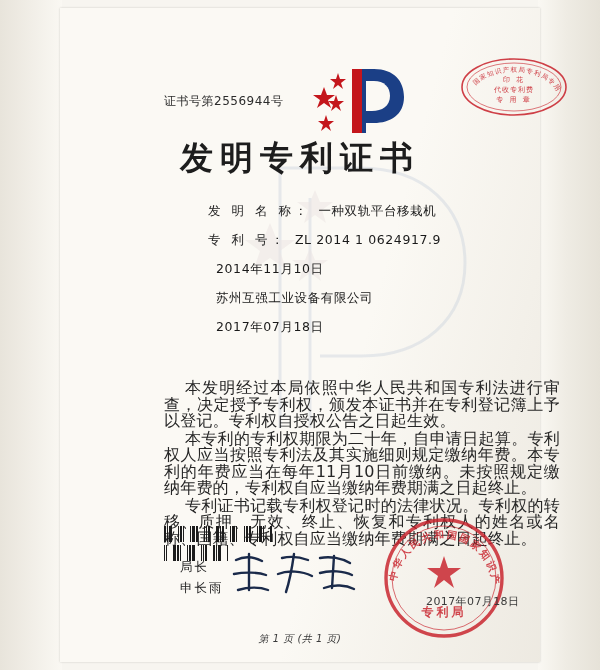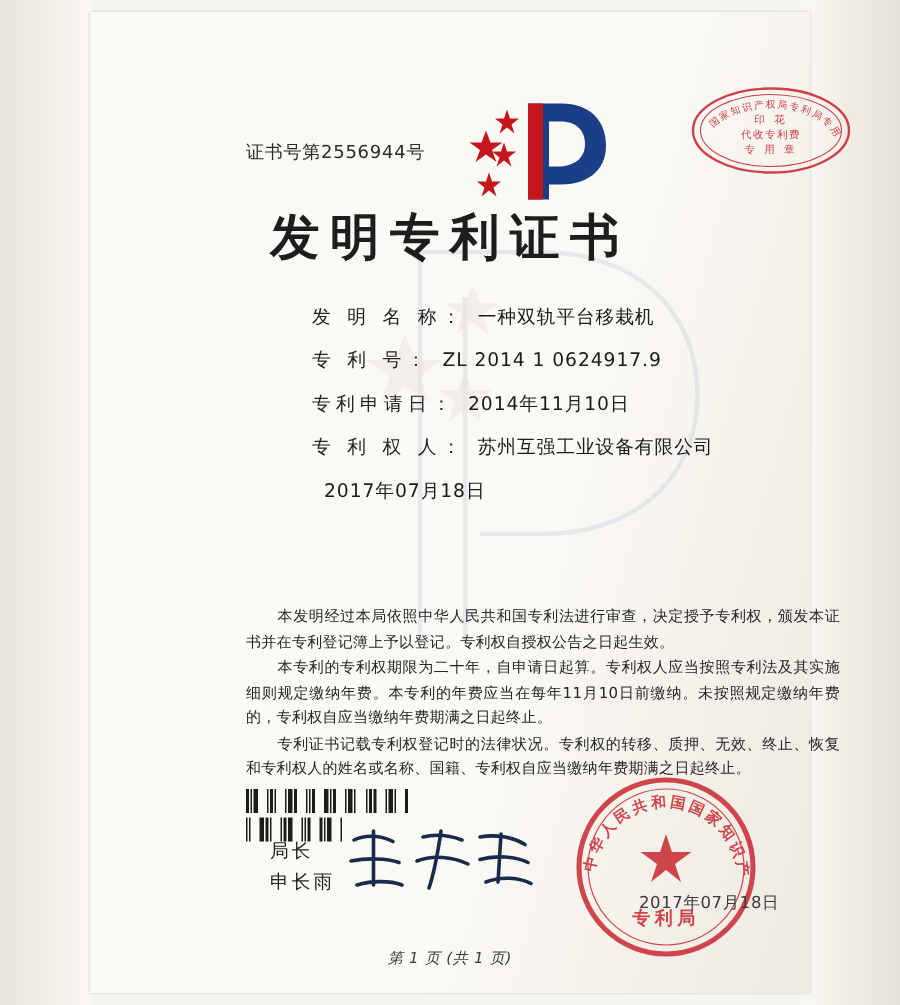--- a/index.html
+++ b/index.html
@@ -134,23 +134,23 @@
   .field-value {
     margin-left: 8px;
     letter-spacing: 0.6px;
     color: #1a1a1a;
   }
 
   
   .body-text {
     position: absolute;
     left: 104px;
-    top: 396px;
+    top: 372px;
     width: 396px;
-    font-size: 10px;
+    font-size: 16px;
     line-height: 16.5px;
     color: #262626;
     text-align: justify;
     letter-spacing: 0.2px;
   }
   .body-text p {
     margin: 0 0 1px 0;
     text-indent: 21px;
   }
 
@@ -278,25 +278,23 @@
     <div class="fields">
       <div class="field-row">
         <span class="field-label">发 明 名 称：</span>
         <span class="field-value">一种双轨平台移栽机</span>
       </div>
       <div class="field-row">
         <span class="field-label">专 利 号：</span>
         <span class="field-value">ZL 2014 1 0624917.9</span>
       </div>
       <div class="field-row">
-        <span class="field-label">专利申请日：</span>
         <span class="field-value">2014年11月10日</span>
       </div>
       <div class="field-row">
-        <span class="field-label">专 利 权 人：</span>
         <span class="field-value">苏州互强工业设备有限公司</span>
       </div>
       <div class="field-row">
         <span class="field-value">2017年07月18日</span>
       </div>
     </div>
 
     <div class="body-text">
       <p>本发明经过本局依照中华人民共和国专利法进行审查，决定授予专利权，颁发本证书并在专利登记簿上予以登记。专利权自授权公告之日起生效。</p>
       <p>本专利的专利权期限为二十年，自申请日起算。专利权人应当按照专利法及其实施细则规定缴纳年费。本专利的年费应当在每年11月10日前缴纳。未按照规定缴纳年费的，专利权自应当缴纳年费期满之日起终止。</p>

